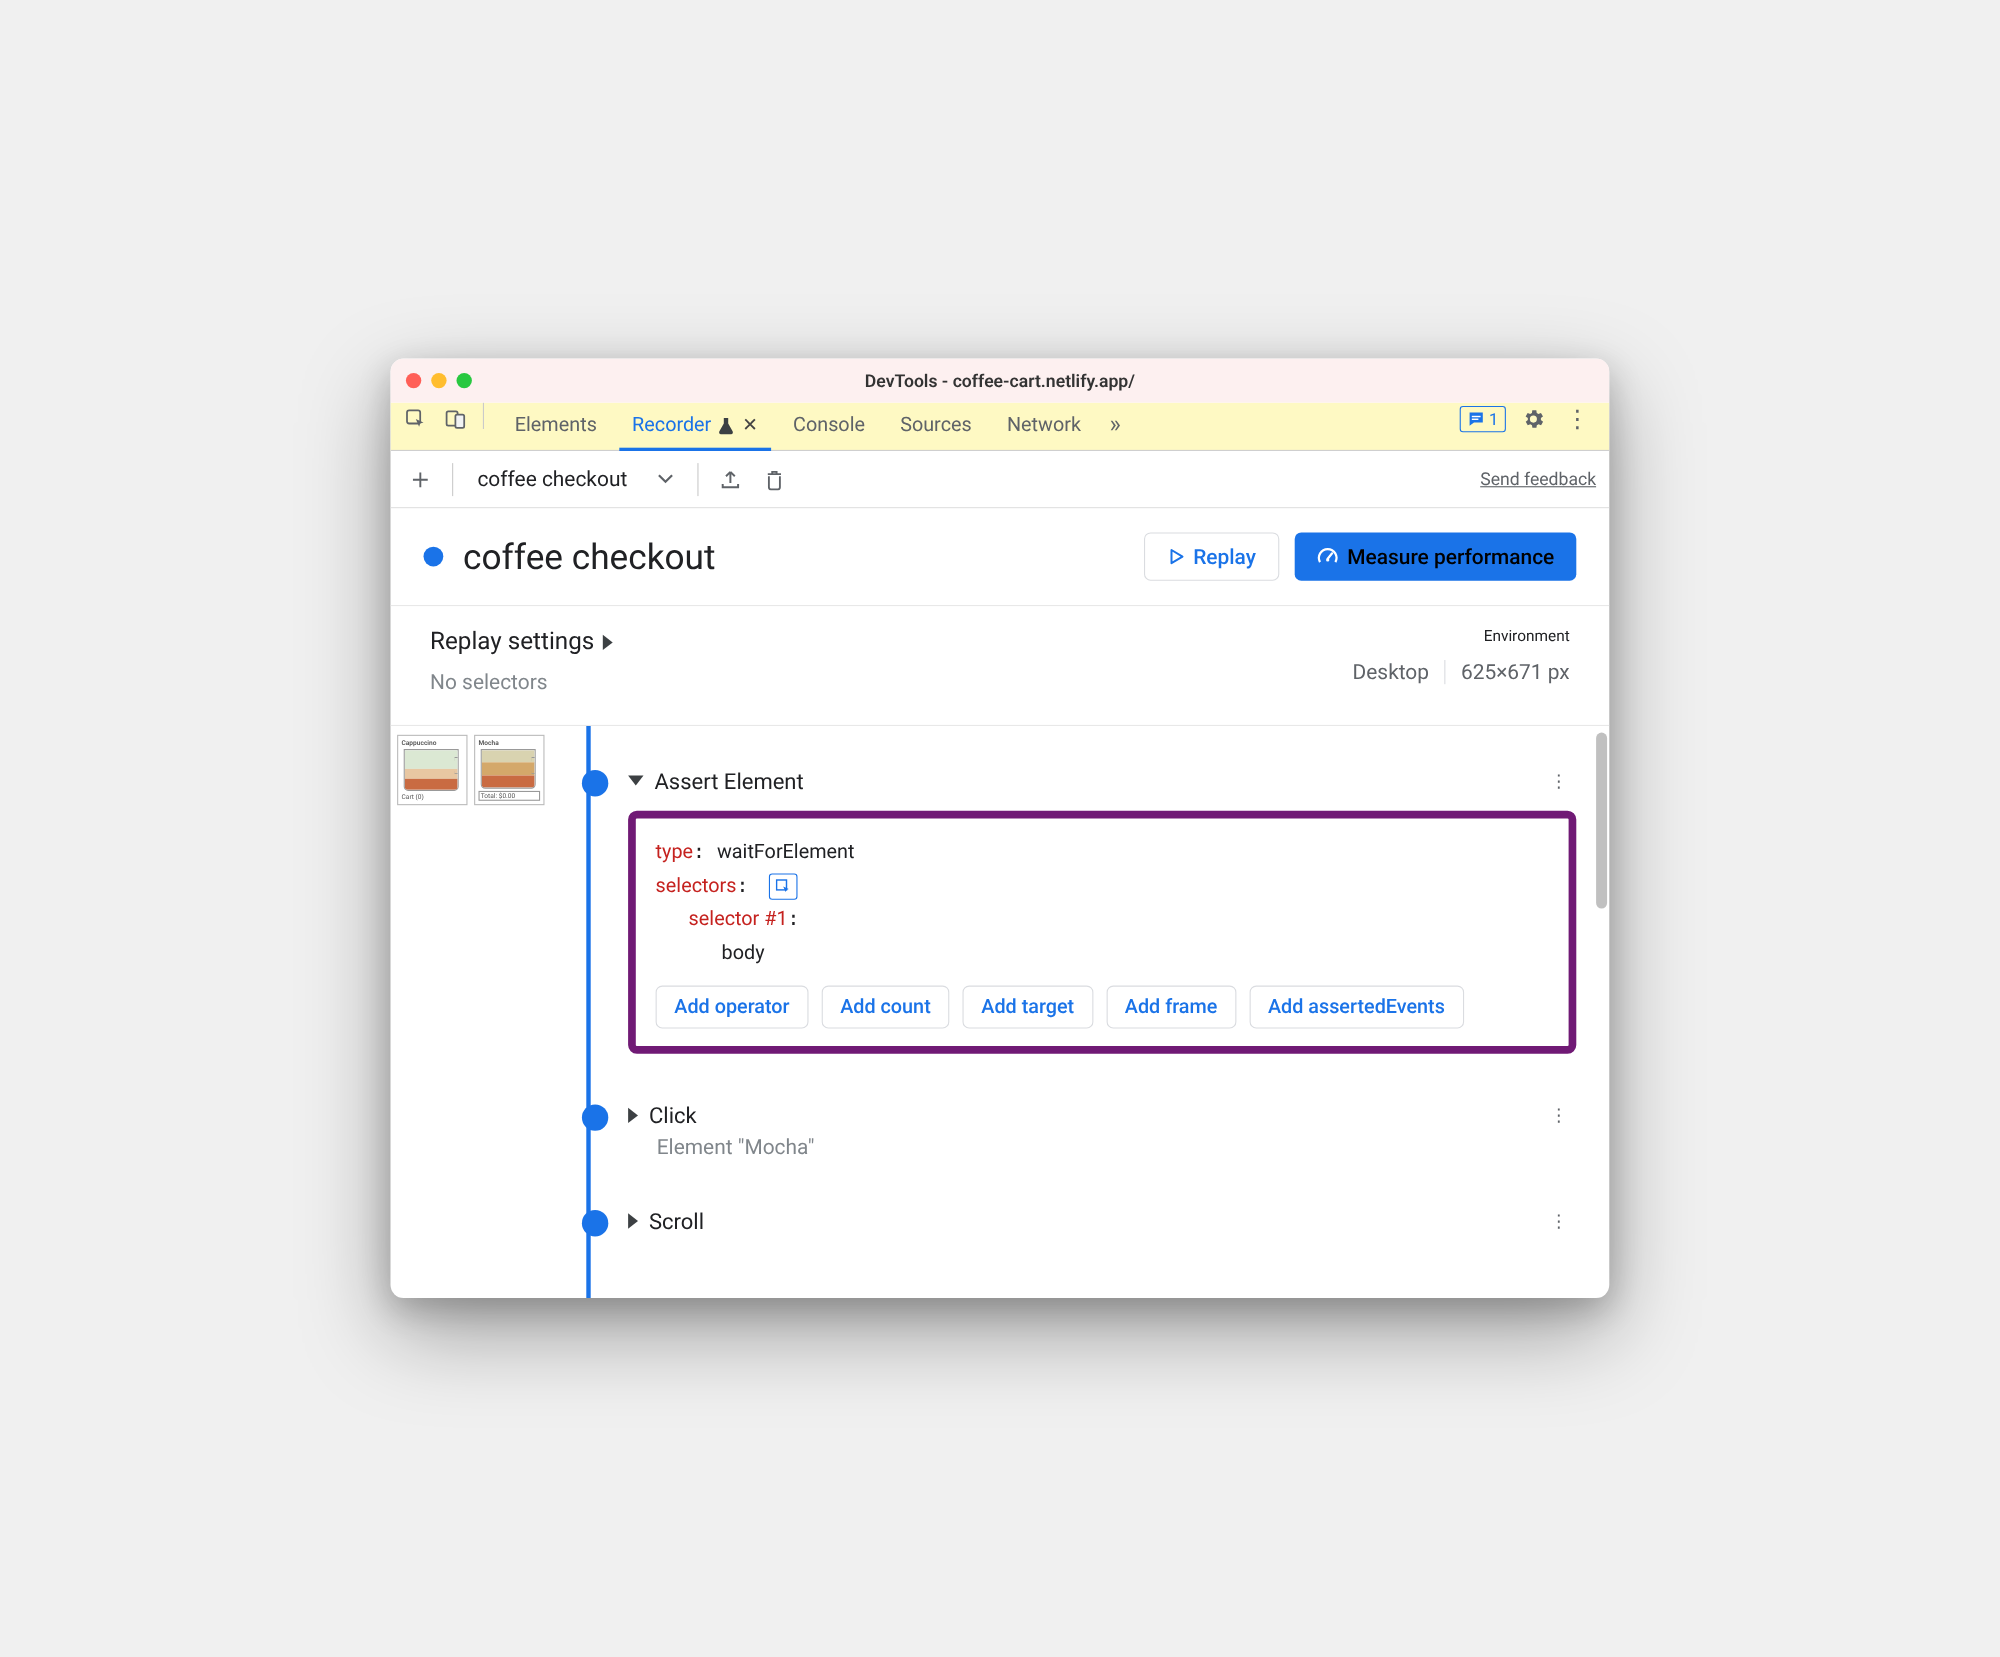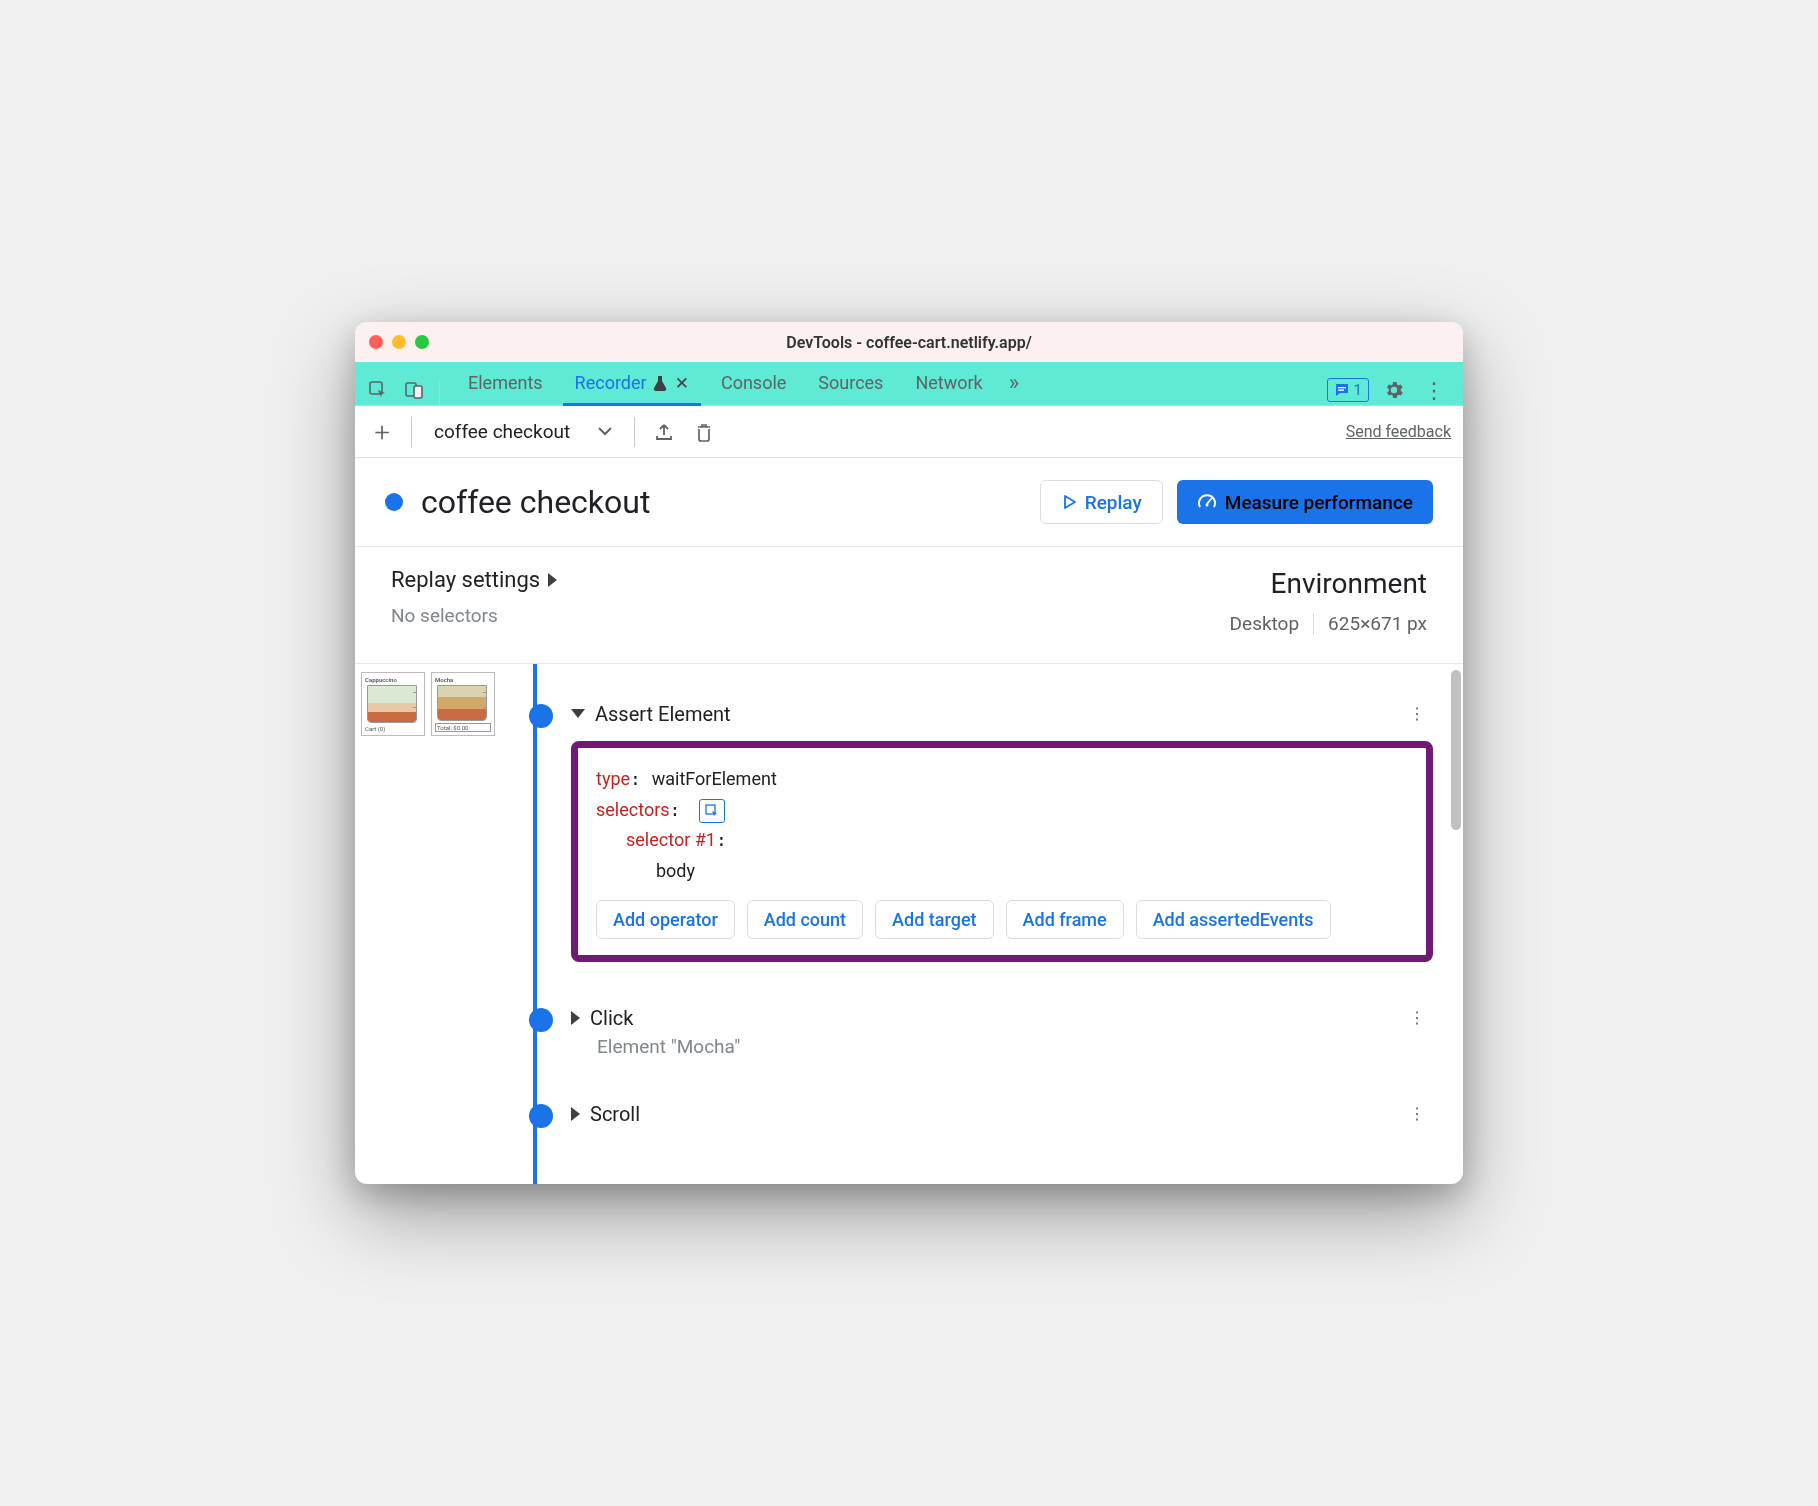--- a/index.html
+++ b/index.html
@@ -5,21 +5,21 @@
 *{box-sizing:border-box;margin:0;padding:0;font-family:-apple-system,BlinkMacSystemFont,"Segoe UI",Roboto,sans-serif}
 body{background:#f0f0f0;display:flex;align-items:center;justify-content:center;min-height:100vh;padding:40px}
 .window{width:1108px;background:#fff;border-radius:12px;box-shadow:0 30px 80px rgba(0,0,0,.35),0 10px 30px rgba(0,0,0,.2);overflow:hidden}
 .titlebar{height:40px;display:flex;align-items:center;padding:0 14px;background:#fdf0f0;position:relative}
 .traffic{display:flex;gap:9px}
 .dot{width:14px;height:14px;border-radius:50%}
 .dot.red{background:#ff5f57}
 .dot.yellow{background:#ffbd2e}
 .dot.green{background:#28c840}
 .titlebar .title{position:absolute;left:0;right:0;text-align:center;font-size:16px;font-weight:600;color:#333;pointer-events:none}
-.tabbar{height:44px;display:flex;align-items:flex-end;background:#5eead4;border-bottom:1px solid #cfcfcf;padding:0 8px;gap:6px}
+.tabbar{height:44px;display:flex;align-items:flex-start;background:#fef9c3;border-bottom:1px solid #cfcfcf;padding:0 8px;gap:6px}
 .icon-btn{width:30px;height:30px;display:flex;align-items:center;justify-content:center;cursor:pointer;color:#555;border-radius:4px}
 .vsep{width:1px;height:24px;background:#cacaca;margin:0 4px}
 .tabs{display:flex;gap:8px;margin-left:6px;flex:1}
 .tab{padding:0 12px;height:44px;display:flex;align-items:center;gap:6px;color:#5f6368;font-size:18px;cursor:pointer;border-bottom:3px solid transparent;margin-bottom:-1px}
 .tab.active{color:#1a73e8;border-bottom-color:#1a73e8}
 .tab .close{color:#444;font-size:17px;margin-left:2px}
 .tabbar-right{display:flex;align-items:center;gap:10px;margin-right:6px}
 .msg-badge{display:flex;align-items:center;gap:4px;border:1px solid #1a73e8;color:#1a73e8;border-radius:3px;padding:2px 6px;font-size:15px}
 .toolbar{height:52px;display:flex;align-items:center;padding:0 12px;border-bottom:1px solid #e0e0e0;gap:10px}
 .rec-select{display:flex;align-items:center;gap:10px;font-size:19px;color:#202124;padding:4px 8px;cursor:pointer}
@@ -28,21 +28,21 @@
 .blue-dot{width:18px;height:18px;border-radius:50%;background:#1a73e8;margin-right:18px}
 .rec-title{font-size:32px;color:#202124;flex:1}
 .btn{height:44px;padding:0 20px;border-radius:6px;font-size:19px;font-weight:500;display:inline-flex;align-items:center;gap:8px;cursor:pointer;border:none}
 .btn-outline{background:#fff;color:#1a73e8;border:1px solid #dadce0}
 .btn-primary{background:#1a73e8;color:#000000;margin-left:14px}
 .settings-row{display:flex;padding:20px 36px 28px;border-bottom:1px solid #e8e8e8}
 .settings-left{flex:1}
 .settings-title{font-size:22px;color:#202124;display:flex;align-items:center;gap:8px;margin-bottom:12px}
 .settings-sub{color:#80868b;font-size:19px}
 .settings-right{text-align:right}
-.env-title{font-size:28px;color:#202124;margin-bottom:12px}
+.env-title{font-size:14px;color:#202124;margin-bottom:12px}
 .env-row{display:flex;gap:14px;align-items:center;font-size:19px;color:#5f6368}
 .env-rsep{width:1px;height:22px;background:#dadce0}
 .content{display:flex;height:520px;overflow:hidden}
 .thumb-col{width:160px;padding:8px 6px;display:flex;gap:6px}
 .thumb{width:64px;height:64px;border:1px solid #bbb;background:#fff;padding:3px;display:flex;flex-direction:column;font-size:6px;color:#555}
 .mug{flex:1;display:flex;flex-direction:column;border:1px solid #999;border-radius:0 0 4px 4px;margin:2px 4px 2px 2px;position:relative;overflow:hidden}
 .mug::after{content:"";position:absolute;right:-8px;top:6px;width:10px;height:14px;border:1.5px solid #999;border-left:none;border-radius:0 6px 6px 0}
 .layer{flex:1}
 .timeline-col{flex:1;display:flex;position:relative;overflow-y:auto}
 .timeline-line{position:absolute;left:18px;top:0;bottom:0;width:4px;background:#1a73e8}

